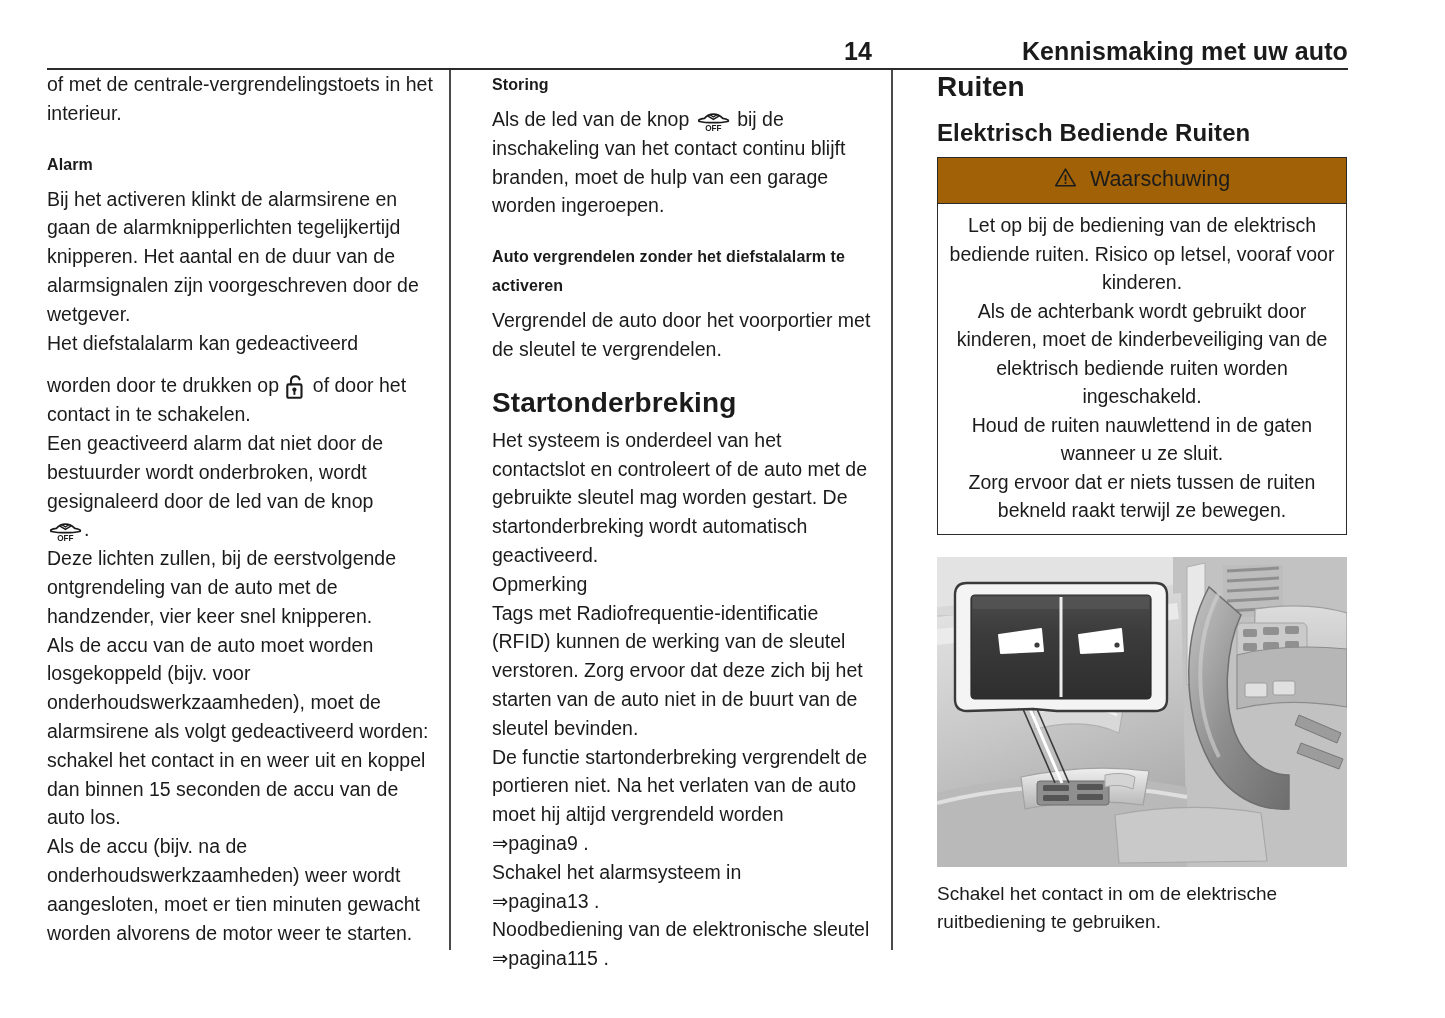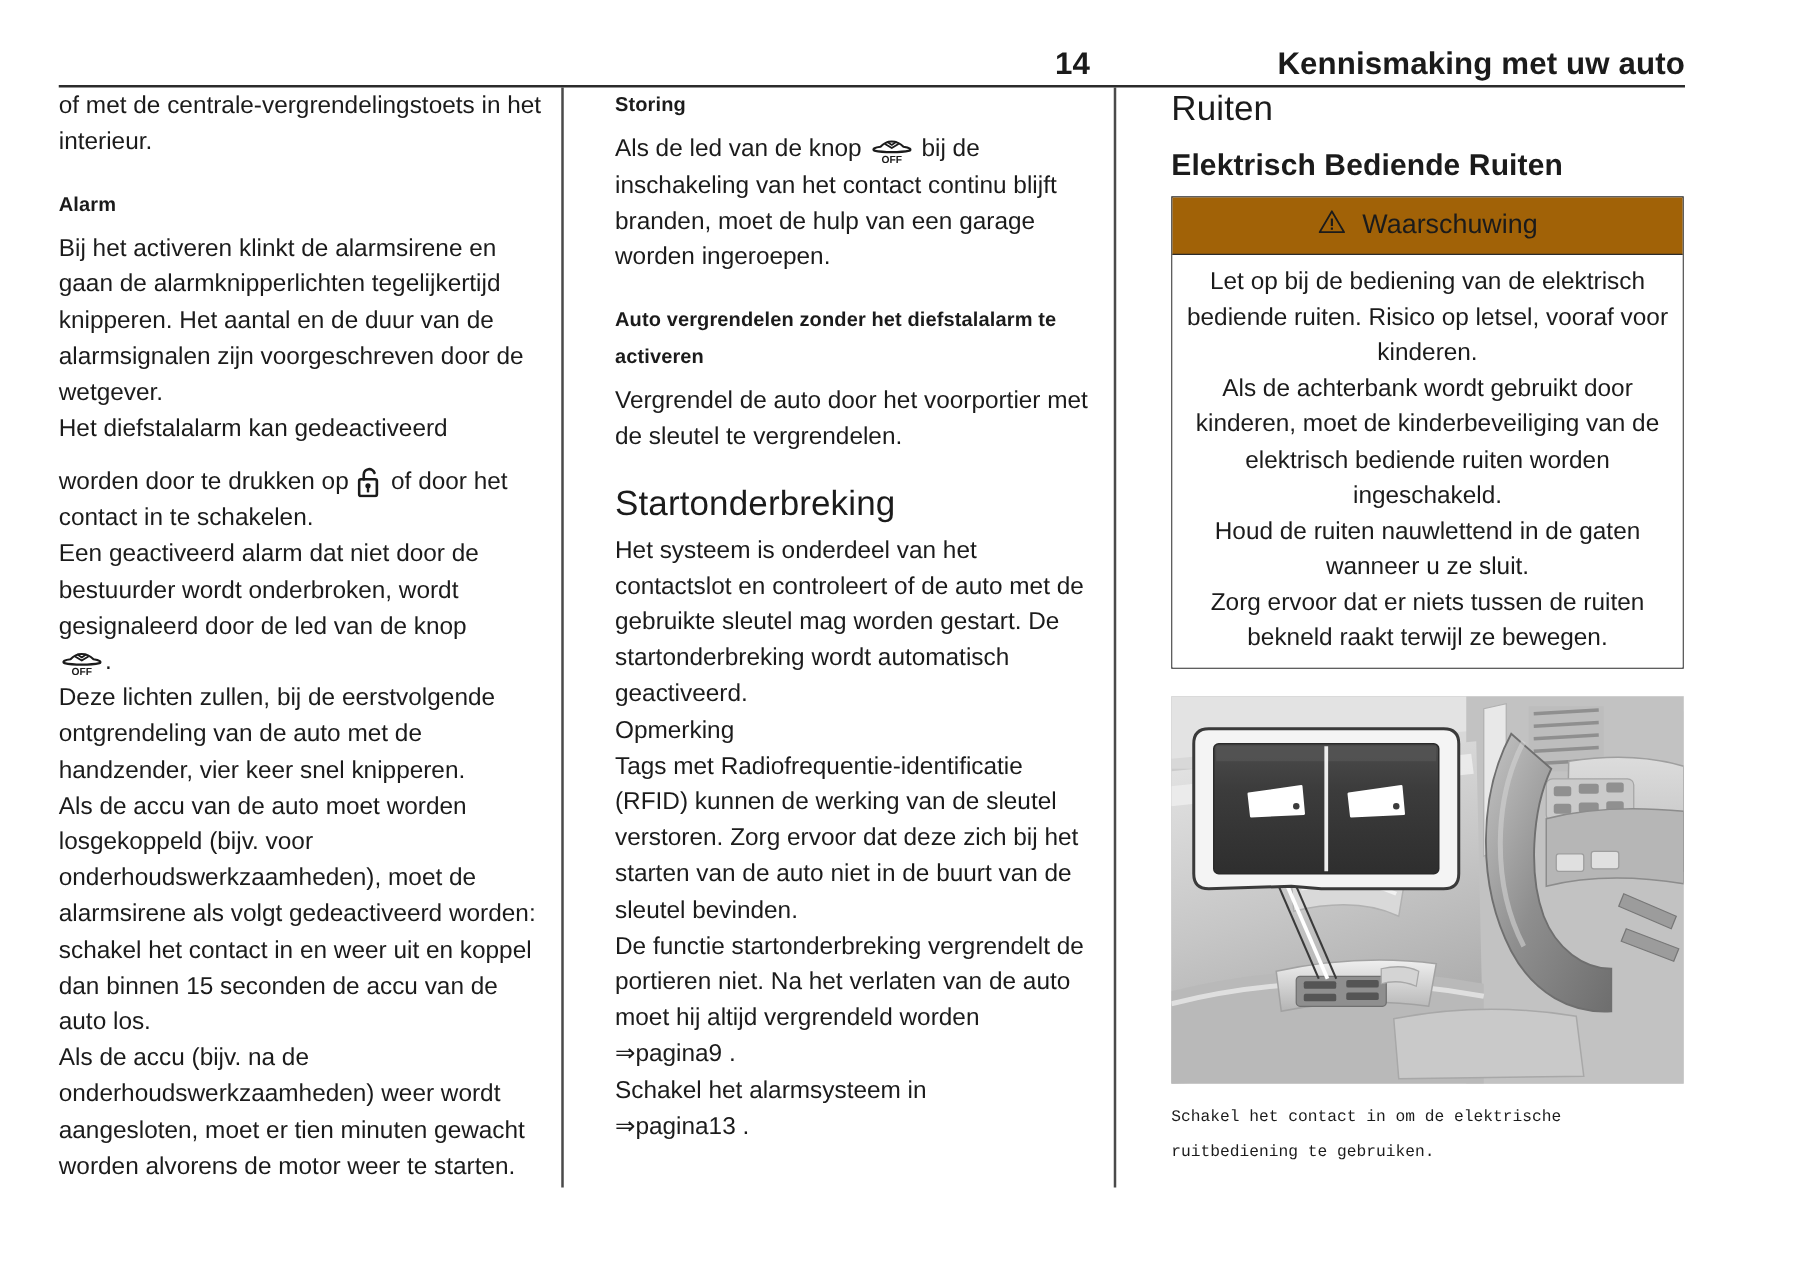--- a/index.html
+++ b/index.html
@@ -66,21 +66,21 @@
   
   p, .para {
     margin: 0;
     font-size: 19.5px;
     line-height: 28.8px;
     letter-spacing: 0px;
   }
   .h1 {
     margin: 0;
     font-size: 28px;
-    font-weight: normal;
+    font-weight: bold;
     line-height: 34px;
     letter-spacing: .1px;
   }
   .h2 {
     margin: 0;
     font-size: 16px;
     font-weight: bold;
     line-height: 29px;
     letter-spacing: .1px;
   }
@@ -133,23 +133,22 @@
     width: 410px;
     height: 310px;
     overflow: hidden;
     position: relative;
     background: #cfcfcf;
   }
   .figure svg { display: block; }
   .fig-caption {
     margin-top: 13px;
     width: 412px;
-    font-size: 13px;
+    font-size: 19px;
     line-height: 28.5px;
-    font-family: Liberation Mono, monospace;
   }
 </style>
 </head>
 <body>
 
 <div class="page-header">
   <div class="page-number">14</div>
   <div class="chapter-title">Kennismaking met uw auto</div>
 </div>
 
@@ -228,20 +227,24 @@
     <p class="para">Opmerking</p>
 
     <p class="para">Tags met Radiofrequentie-identificatie (RFID) kunnen de werking van de sleutel verstoren. Zorg ervoor dat deze zich bij het starten van de auto niet in de buurt van de sleutel bevinden.</p>
 
     <p class="para">De functie startonderbreking vergrendelt de portieren niet. Na het verlaten van de auto moet hij altijd vergrendeld worden</p>
     <p class="para arrow-ref">⇒pagina9 .</p>
 
     <p class="para">Schakel het alarmsysteem in</p>
     <p class="para arrow-ref">⇒pagina13 .</p>
 
+    <p class="para">
+      <span>Noodbediening van de elektronische sleutel</span>
+      <span class="arrow-ref">⇒pagina115 .</span>
+    </p>
   </div>
 
   <div class="divider"></div>
 
   <div class="col col-3">
 
     <h1 class="h1">Ruiten</h1>
 
     <h2 class="h2" style="margin-top:14px;font-size:24px;">Elektrisch Bediende Ruiten</h2>
 

